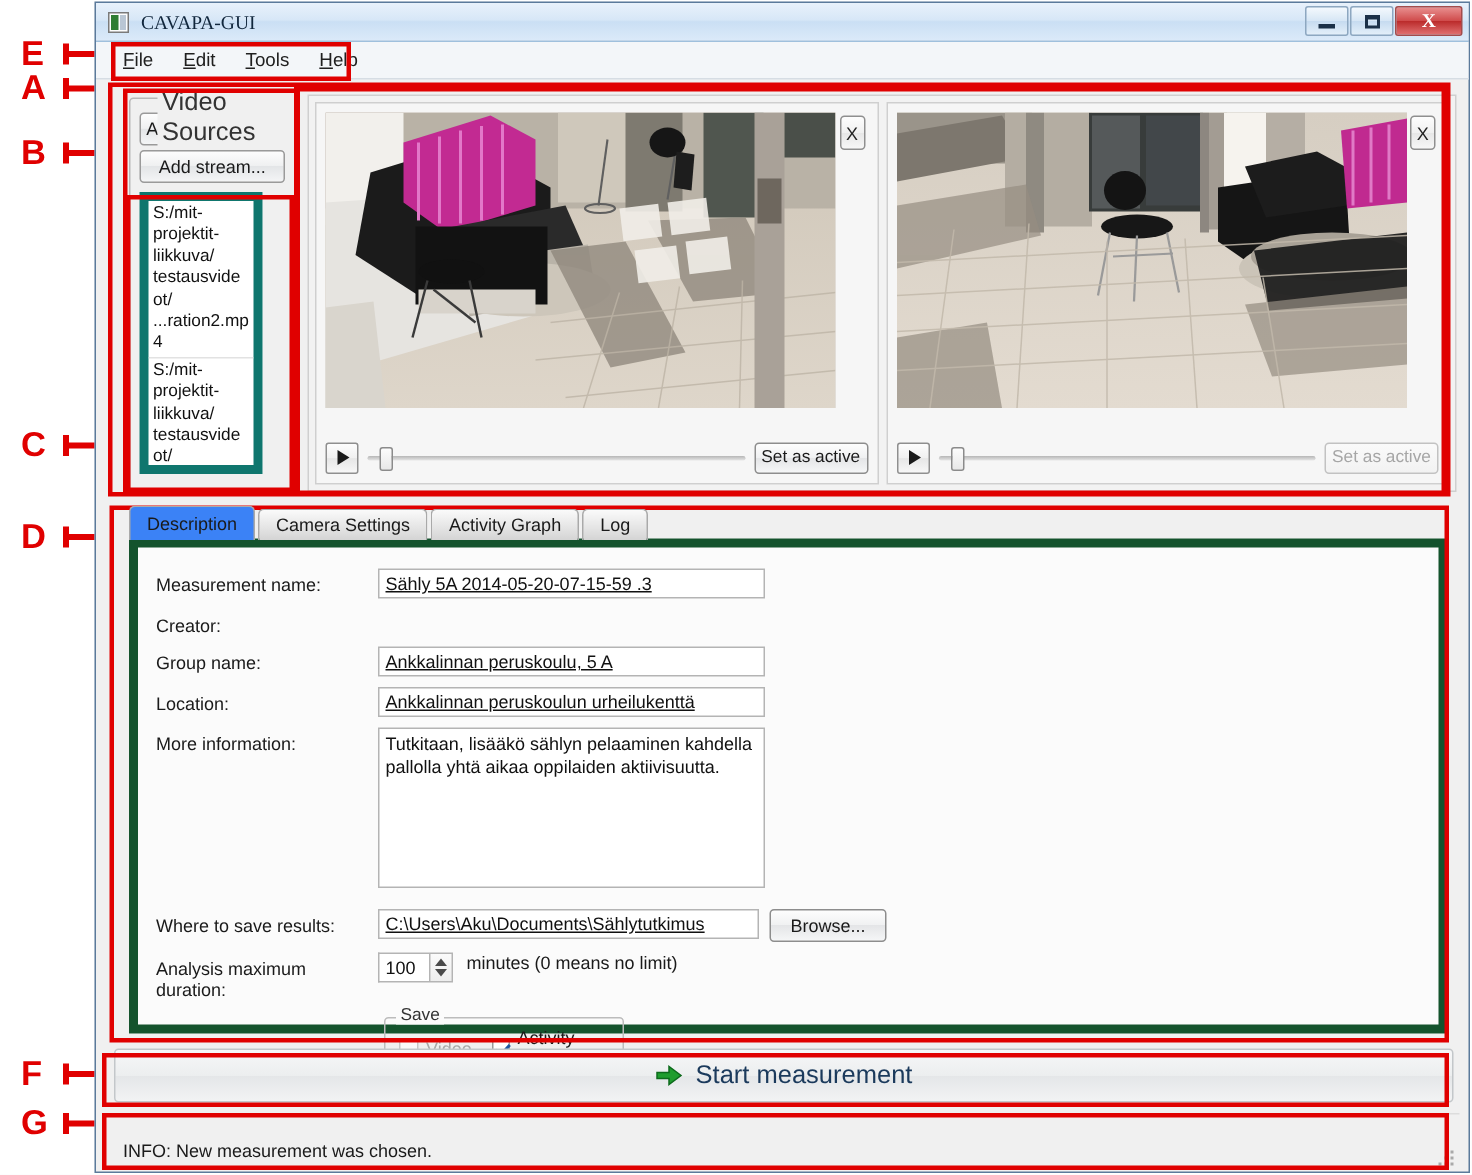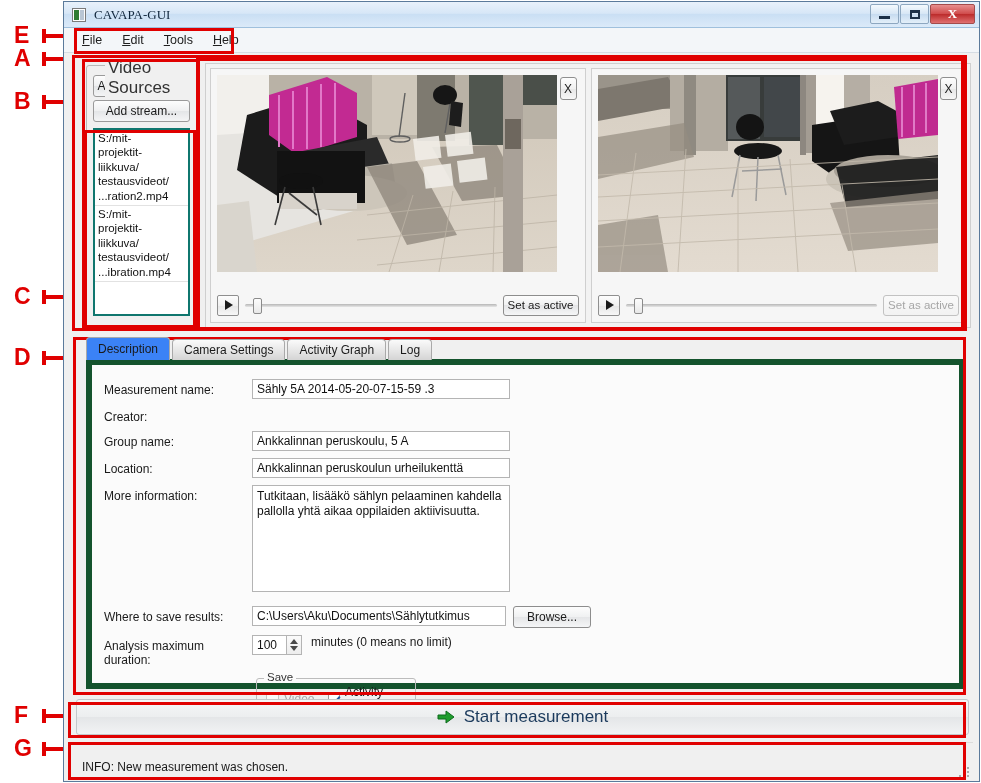--- a/index.html
+++ b/index.html
@@ -145,24 +145,24 @@
     color: #1a1a1a;
     background: linear-gradient(to bottom, #fdfdfd, #eff0f1 48%, #e3e5e7 50%, #f4f5f6);
     border: 1px solid #9a9a9a;
     border-radius: 3px;
     text-align: center;
     line-height: 20px;
     cursor: default;
   }
   #src-list {
     margin-top: 6px;
-    width: 97px;
+    width: 82px;
     height: 188px;
     background: #ffffff;
-    border: 2px solid #0f766e;
+    border: 6px solid #0f766e;
     overflow: hidden;
     font-size: 11.5px;
     color: #111;
     line-height: 14.4px;
   }
   .src-item {
     padding: 1px 3px 2px 3px;
     border-bottom: 1px solid #e2e2e2;
     word-break: break-all;
     white-space: pre-line;
@@ -310,21 +310,21 @@
     font-size: 12px; color: #1a1a1a;
     padding-top: 4px;
   }
   .txt {
     width: 258px; height: 20px;
     border: 1px solid #b4b4b4;
     background: #ffffff;
     font-size: 12px; color: #111;
     padding: 1px 4px;
     line-height: 17px;
-    white-space: nowrap; overflow: hidden;
+    white-space: nowrap; overflow: hidden; text-decoration: underline;
   }
   .txtarea {
     width: 258px; height: 107px;
     border: 1px solid #b4b4b4;
     background: #ffffff;
     font-size: 12px; color: #111;
     padding: 3px 4px;
     line-height: 15px;
   }
   .savepath-row { margin-top: 14px; }

